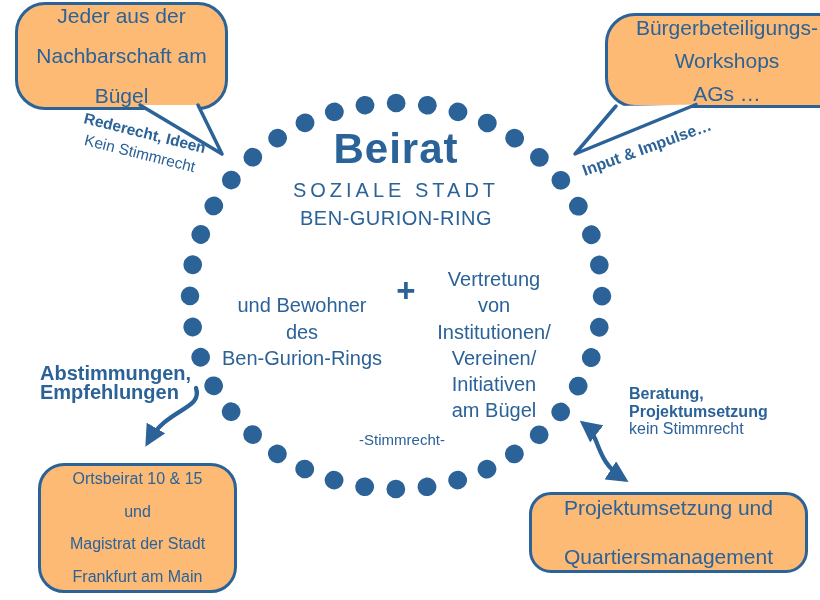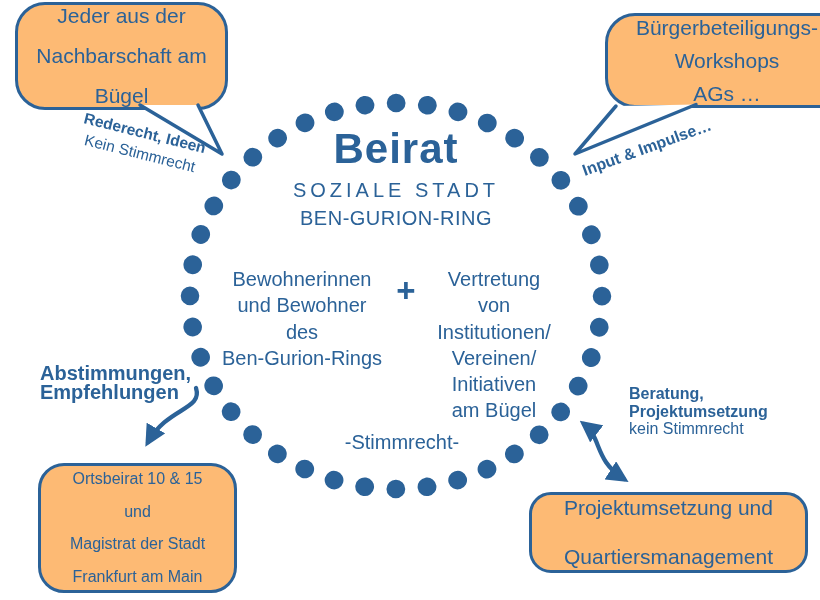--- a/index.html
+++ b/index.html
@@ -24,21 +24,21 @@
   svg.overlay{position:absolute;left:0;top:0;z-index:3;pointer-events:none;}
   
   .title-block{left:246px;top:126px;width:300px;text-align:center;z-index:1;}
   .title-main{font-size:42px;line-height:46px;font-weight:bold;letter-spacing:1px;}
   .title-sub1{font-size:20px;line-height:24px;letter-spacing:4px;margin-top:6px;}
   .title-sub2{font-size:20px;line-height:24px;letter-spacing:0.5px;margin-top:4px;}
   .col{text-align:center;font-size:20px;line-height:26.3px;z-index:1;}
   .col-left{left:212px;top:266px;width:180px;}
   .col-right{left:406px;top:266px;width:176px;}
   .plus-sign{left:391px;top:272px;width:30px;text-align:center;font-size:33px;font-weight:bold;z-index:1;}
-  .voting-note{left:331px;top:431px;width:142px;text-align:center;font-size:20px;z-index:1;}
+  .voting-note{left:331px;top:431px;width:142px;text-align:center;font-size:15px;z-index:1;}
   
   .ann{position:absolute;z-index:4;}
   .ann .b{font-weight:bold;}
   .ann-tl{left:60px;top:122px;width:165px;text-align:center;font-size:15.5px;line-height:21px;
           transform:rotate(14deg);transform-origin:50% 50%;}
   .ann-tr{left:577px;top:139px;width:140px;text-align:center;font-size:16px;font-weight:bold;
           transform:rotate(-20deg);transform-origin:50% 50%;}
   .ann-bl{left:40px;top:364px;width:136px;text-align:left;font-size:20px;line-height:19px;font-weight:bold;}
   .ann-br{left:629px;top:385px;width:160px;text-align:left;font-size:16px;line-height:17.5px;}
 </style>
@@ -86,21 +86,21 @@
   <path d="M584,424 C602,438 594,460 624,479" style="fill:none;stroke:var(--blue);stroke-width:4.3;stroke-linecap:round;" marker-start="url(#ah)" marker-end="url(#ah)"></path>
 </svg>
 
 <div class="abs title-block">
   <div class="title-main">Beirat</div>
   <div class="title-sub1">SOZIALE STADT</div>
   <div class="title-sub2">BEN-GURION-RING</div>
 </div>
 
 <div class="abs col col-left">
-  <span class="ln">Bewohnerinnen</span><br>
+  <br>
   <span class="ln">und Bewohner</span><br>
   <span class="ln">des</span><br>
   <span class="ln">Ben-Gurion-Rings</span>
 </div>
 
 <div class="abs plus-sign">+</div>
 
 <div class="abs col col-right">
   <span class="ln">Vertretung</span><br>
   <span class="ln">von</span><br>

